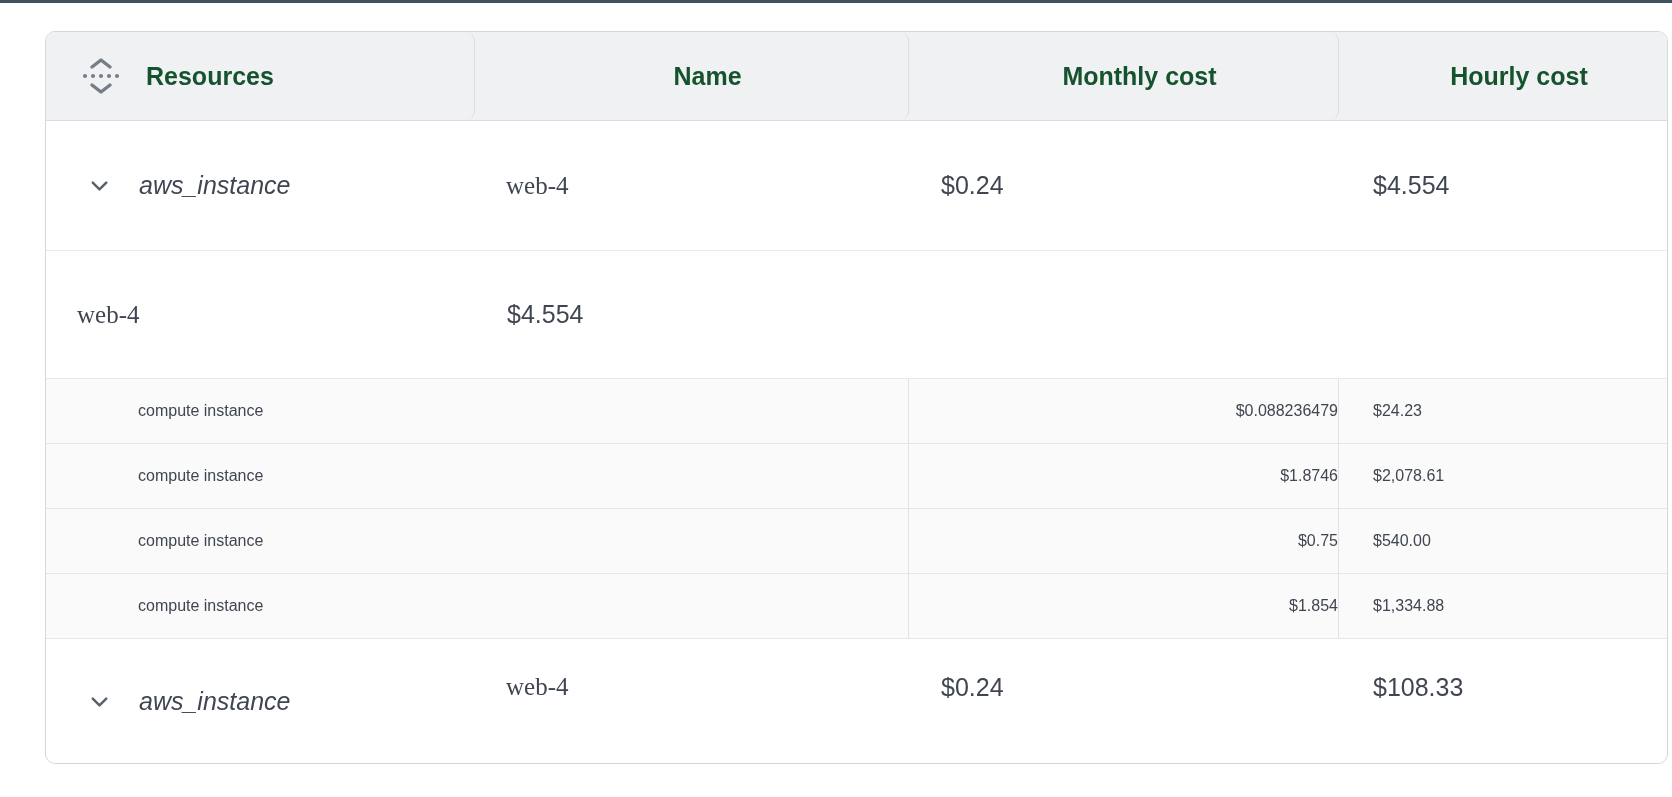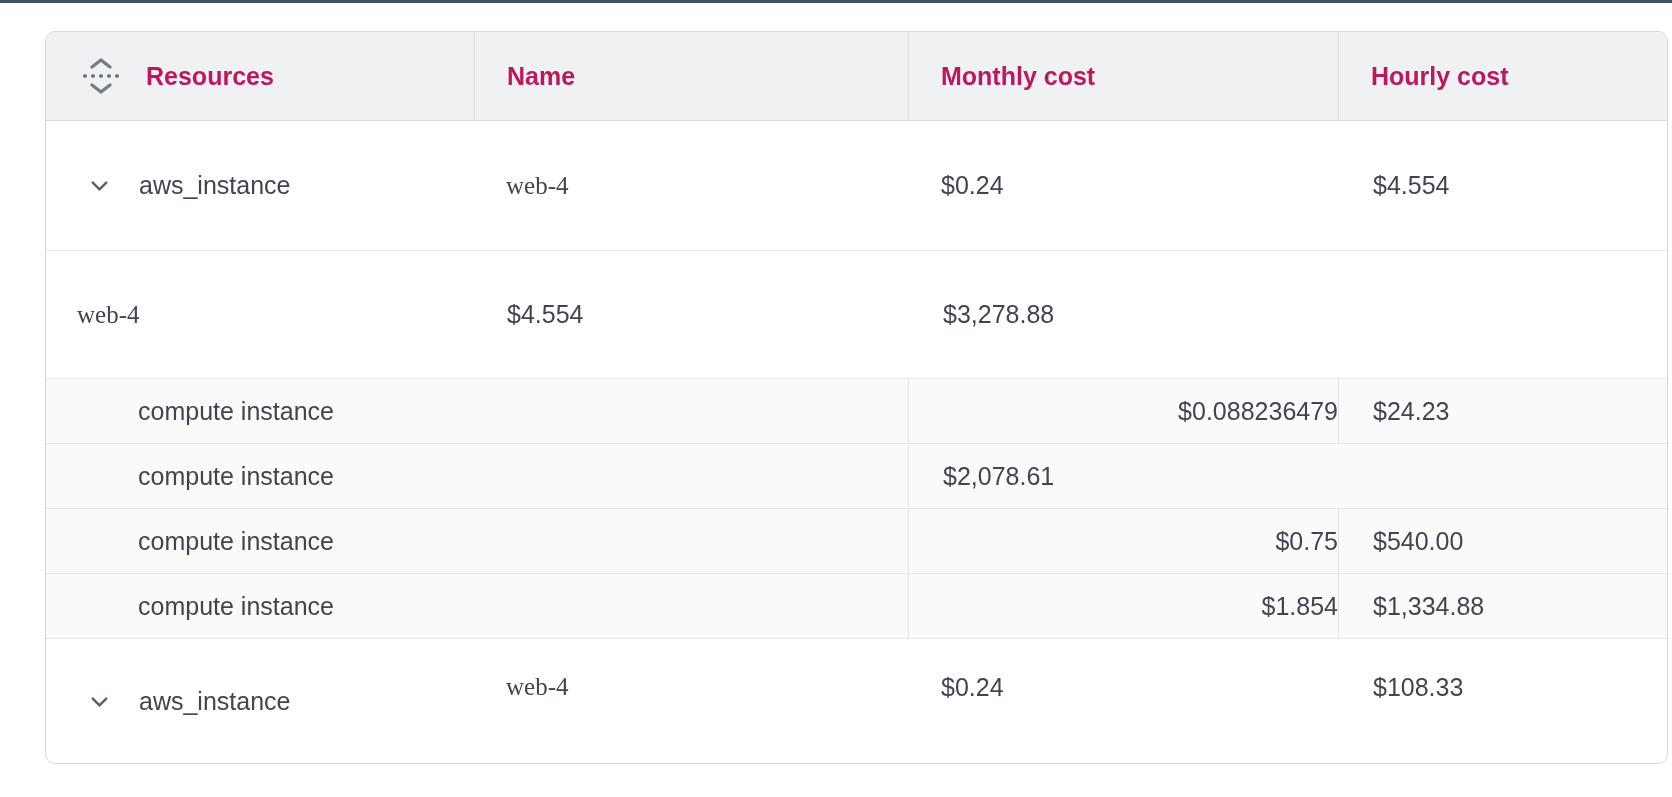--- a/index.html
+++ b/index.html
@@ -17,50 +17,51 @@
     border:1px solid #d5d8db;border-radius:10px;overflow:hidden;
   }
 
   
   .header-row{
     display:grid;grid-template-columns:429px 434px 430px 1fr;
     height:88px;background:#f0f1f2;border-bottom:1px solid #d9dbde;
   }
   .header-cell{
     display:flex;align-items:center;box-sizing:border-box;
-    font-size:25px;font-weight:700;color:#be185d;
+    font-size:25px;font-weight:700;color:#14532d;
     border-right:1px solid #dcdee1;
+    border-radius:9px;
   }
   .header-cell:last-child{border-right:none;}
   .header-cell.first{padding-left:34px;}
-  .header-cell.pad{padding-left:32px;}
+  .header-cell.pad{padding-left:32px;justify-content:center;}
   .drag-handle{margin-right:24px;display:flex;align-items:center;}
 
   
   .row{
     display:grid;grid-template-columns:429px 434px 430px 1fr;
     border-bottom:1px solid #e7e9ea;box-sizing:border-box;
   }
   .row.r1{height:130px;}
   .row.r2{height:128px;}
   .row.r3{height:124px;border-bottom:none;}
   .cell{display:flex;align-items:center;box-sizing:border-box;font-size:25px;color:#404651;}
-  .cell.resources{padding-left:40px;}
+  .cell.resources{padding-left:40px;font-style:italic;}
   .cell.resources .chev{margin-right:26px;display:flex;align-items:center;background:none;border:none;padding:0;cursor:pointer;}
   .cell.name{padding-left:31px;font-family:Liberation Serif, serif;}
   .cell.hourly{padding-left:32px;}
   .cell.monthly{padding-left:34px;}
   .row.r3 .cell.name,.row.r3 .cell.hourly,.row.r3 .cell.monthly{transform:translateY(-14px);}
 
   
   .subrow{
     display:grid;grid-template-columns:863px 430px 1fr;
     height:65px;background:#fafafa;border-bottom:1px solid #e4e6e8;box-sizing:border-box;
   }
-  .subrow .cell{font-size:25px;color:#404651;}
+  .subrow .cell{font-size:16px;color:#404651;}
   .subrow .cell.compute{padding-left:92px;border-right:1px solid #e0e2e5;}
   .subrow .cell.hourly{border-right:1px solid #e0e2e5;justify-content:flex-end;}
 </style>
 </head>
 <body>
 
 <div class="top-line"></div>
 
 <div class="cost-table">
 
@@ -110,39 +111,39 @@
       </div>
   </div>
 
   <div class="row r2">
     <div class="cell name">
         <span>web-4</span>
       </div>
     <div class="cell hourly">
         <span>$4.554</span>
       </div>
-    <div class="cell monthly">
-        <span>$3,278.88</span>
-      </div>
   </div>
 
   <div class="subrow">
     <div class="cell compute">
         <span>compute instance</span>
       </div>
     <div class="cell hourly">
         <span>$0.088236479</span>
       </div>
     <div class="cell monthly">
         <span>$24.23</span>
       </div>
   </div>
   <div class="subrow">
     <div class="cell compute">
         <span>compute instance</span>
+      </div>
+    <div class="cell hourly">
+        <span>$1.8746</span>
       </div>
     <div class="cell monthly">
         <span>$2,078.61</span>
       </div>
   </div>
   <div class="subrow">
     <div class="cell compute">
         <span>compute instance</span>
       </div>
     <div class="cell hourly">

